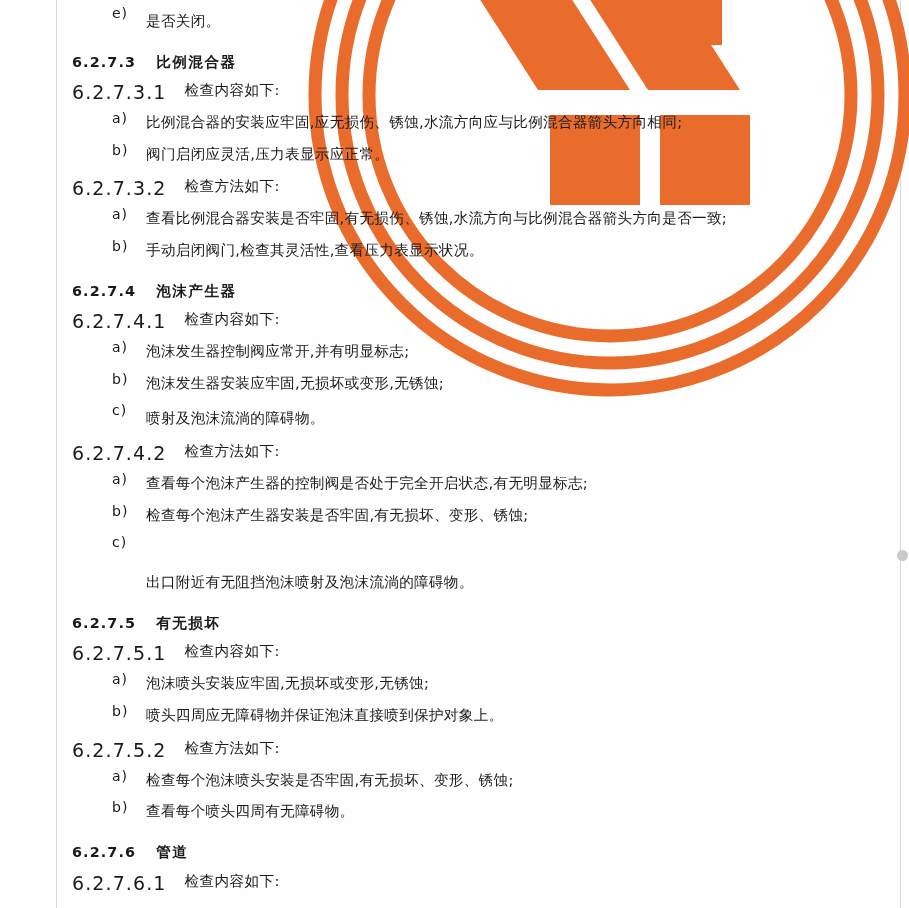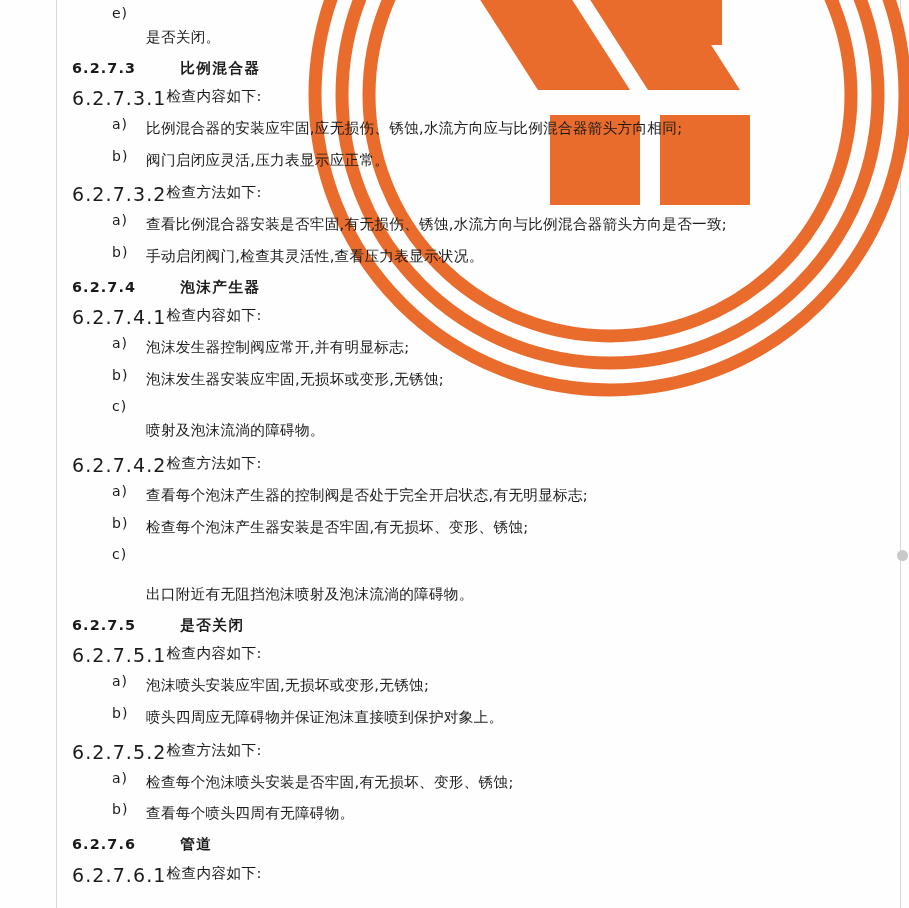--- a/index.html
+++ b/index.html
@@ -72,31 +72,31 @@
     display: flex;
     align-items: flex-start;
     letter-spacing: 0.2px;
   }
   .clause .num {
     flex: 0 0 auto;
     letter-spacing: 1.1px;
     font-size: 19px;
   }
   .clause .txt {
+    margin-left: 18px;
     letter-spacing: 0.4px;
     text-align: center;
   }
 
   .heading {
-    margin-top: 12px;
+    margin-top: 22px;
     display: flex;
     align-items: flex-start;
     font-weight: bold;
     letter-spacing: 0.2px;
-    gap: 24px;
   }
   .heading .num {
     flex: 0 0 auto;
     letter-spacing: 1.1px;
     font-size: 14.4px;
     font-weight: bold;
   }
   .heading .txt {
     margin-left: 20px;
     letter-spacing: 1.5px;
@@ -114,21 +114,21 @@
     letter-spacing: 1px;
     font-size: 14px;
   }
   .item .body {
     flex: 1 1 auto;
     letter-spacing: 0.3px;
     line-height: 1.55;
   }
   .item .body .cont {
     display: block;
-    margin-top: 20px;
+    margin-top: 4px;
   }
   .item .body .cont.gap {
     margin-top: 36px;
   }
 
   .top-item { margin-top: 0; padding-top: 6px; }
 </style>
 </head>
 <body>
 
@@ -218,21 +218,21 @@
       <div class="item">
         <span class="mark">b)</span>
         <span class="body"><span>检查每个泡沫产生器安装是否牢固,有无损坏、变形、锈蚀;</span></span>
       </div>
       <div class="item">
         <span class="mark">c)</span>
         <span class="body"><span class="cont gap">出口附近有无阻挡泡沫喷射及泡沫流淌的障碍物。</span></span>
       </div>
       <div class="heading">
         <span class="num">6.2.7.5</span>
-        <span class="txt">是否关闭</span>
+        <span class="txt">有无损坏</span>
       </div>
       <div class="clause">
         <span class="num">6.2.7.5.1</span>
         <span class="txt">检查内容如下:</span>
       </div>
       <div class="item">
         <span class="mark">a)</span>
         <span class="body"><span>泡沫喷头安装应牢固,无损坏或变形,无锈蚀;</span></span>
       </div>
       <div class="item">

